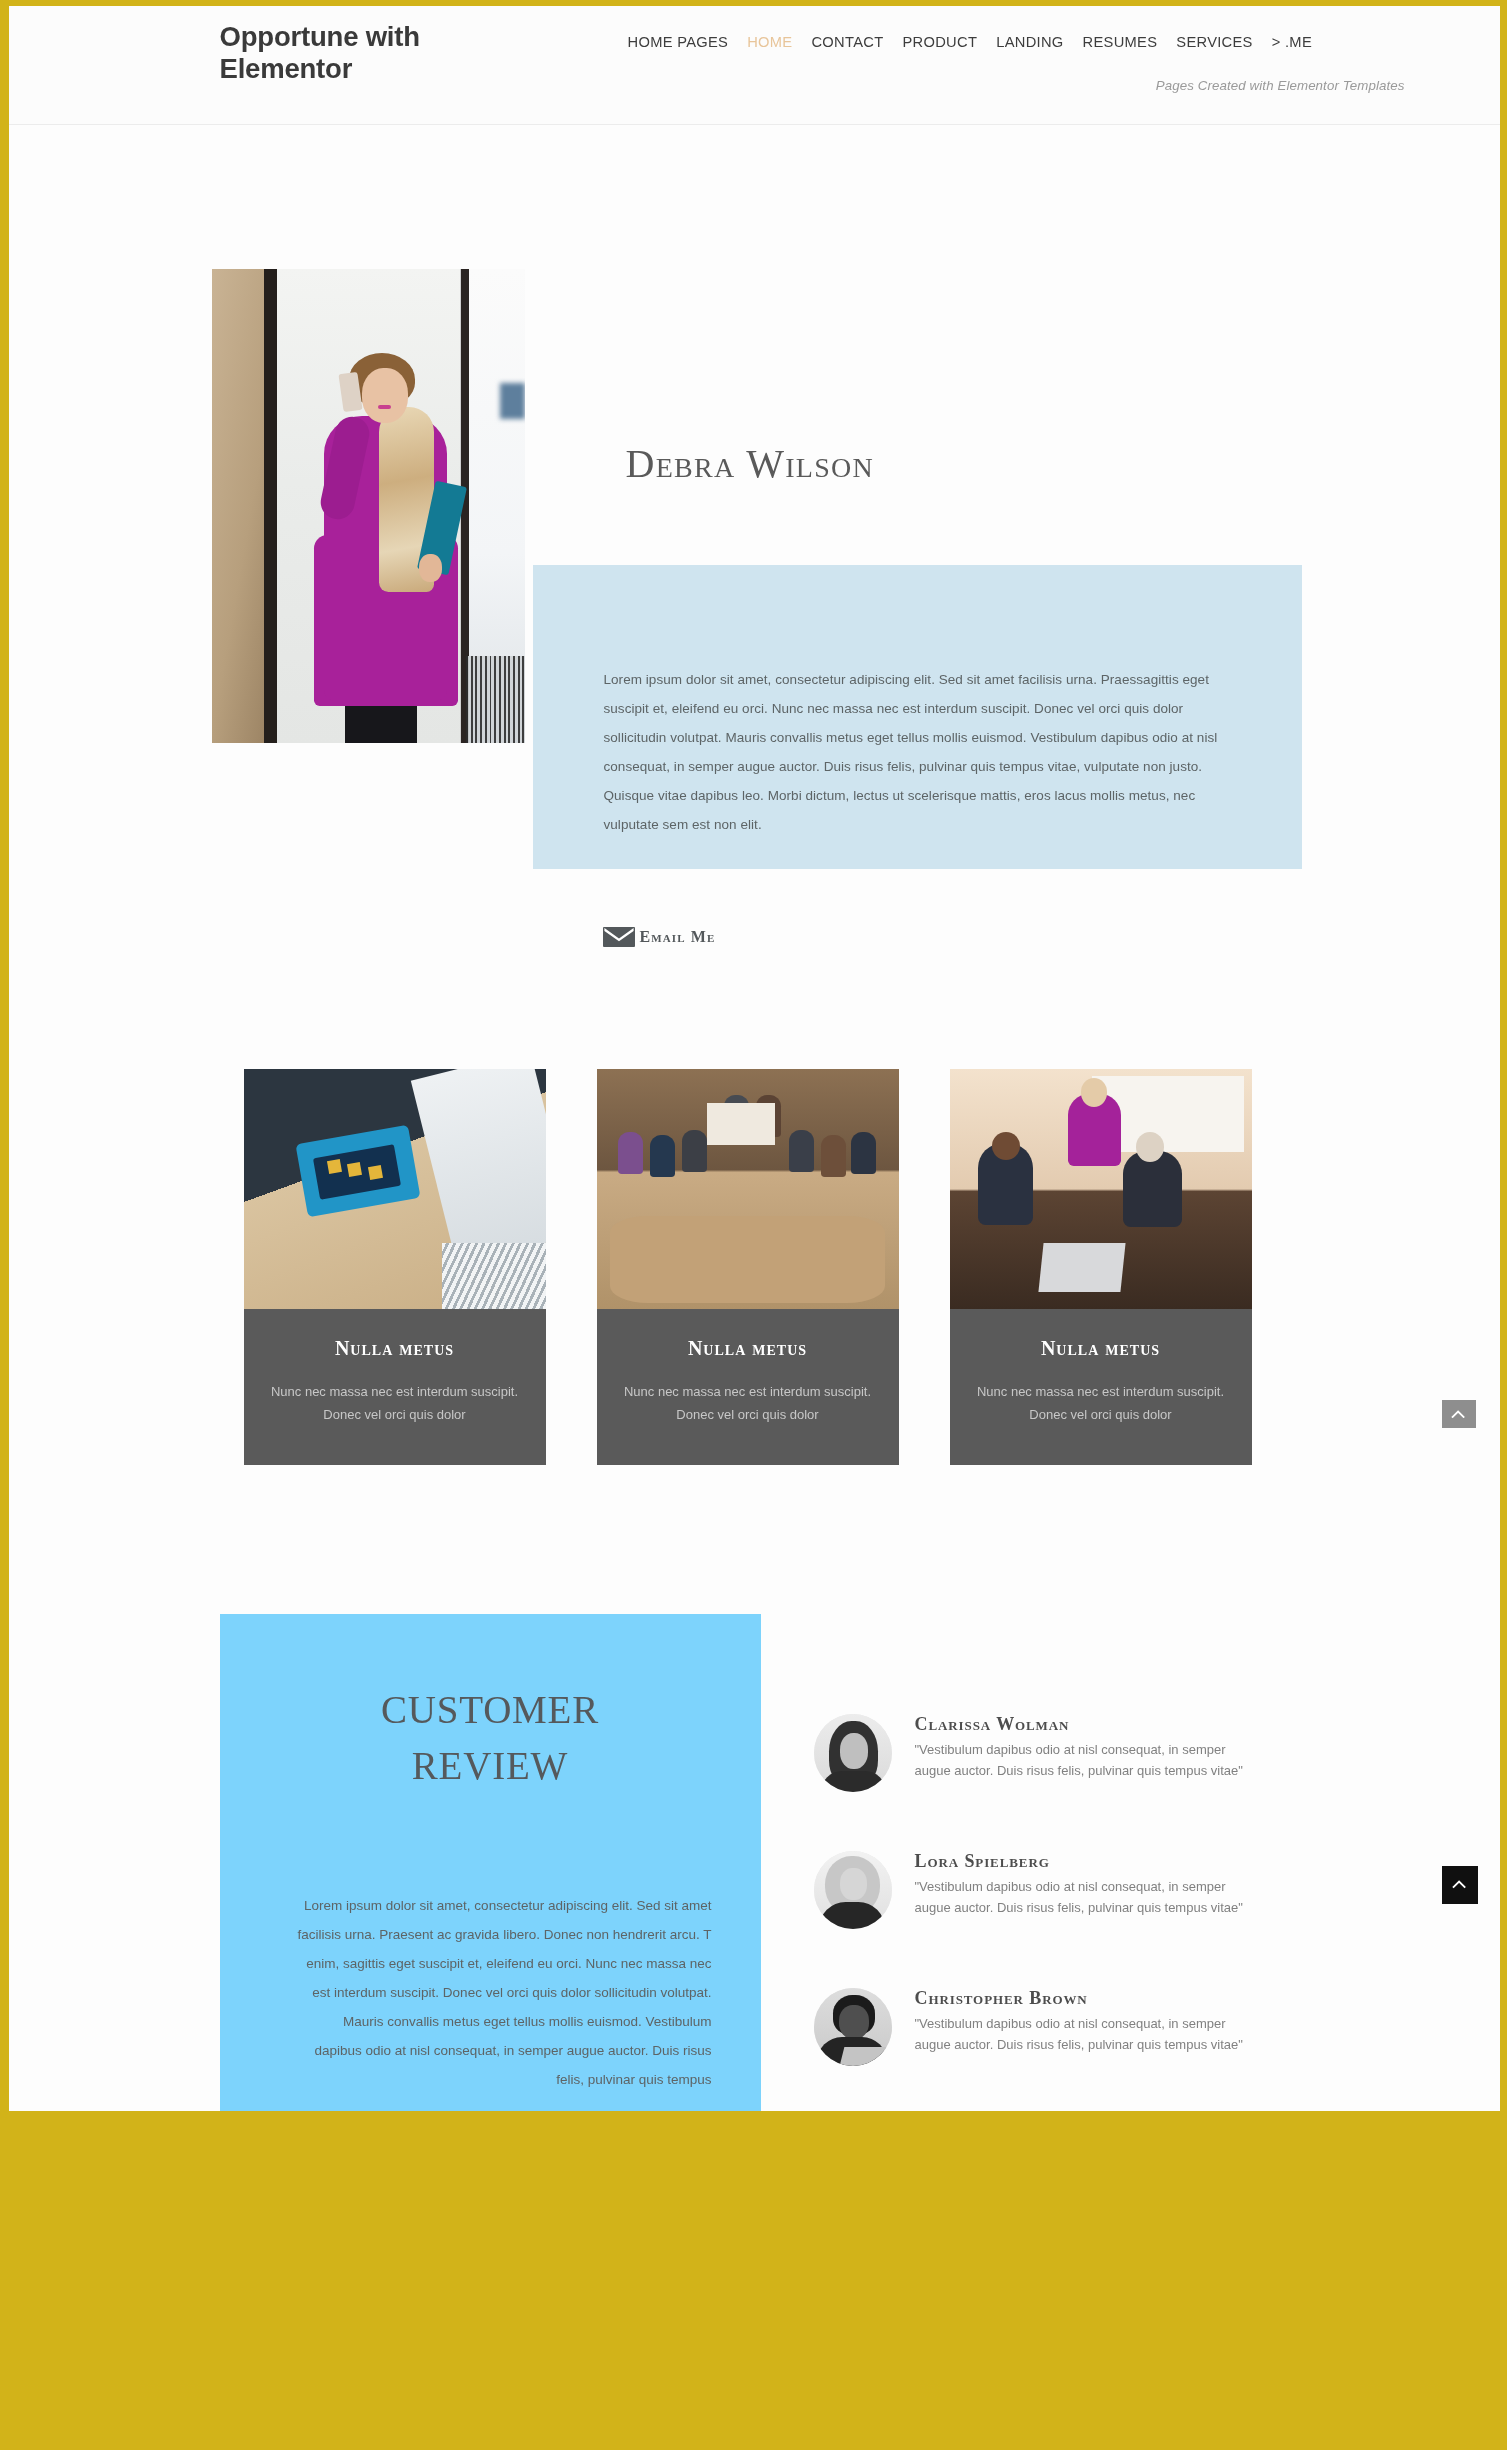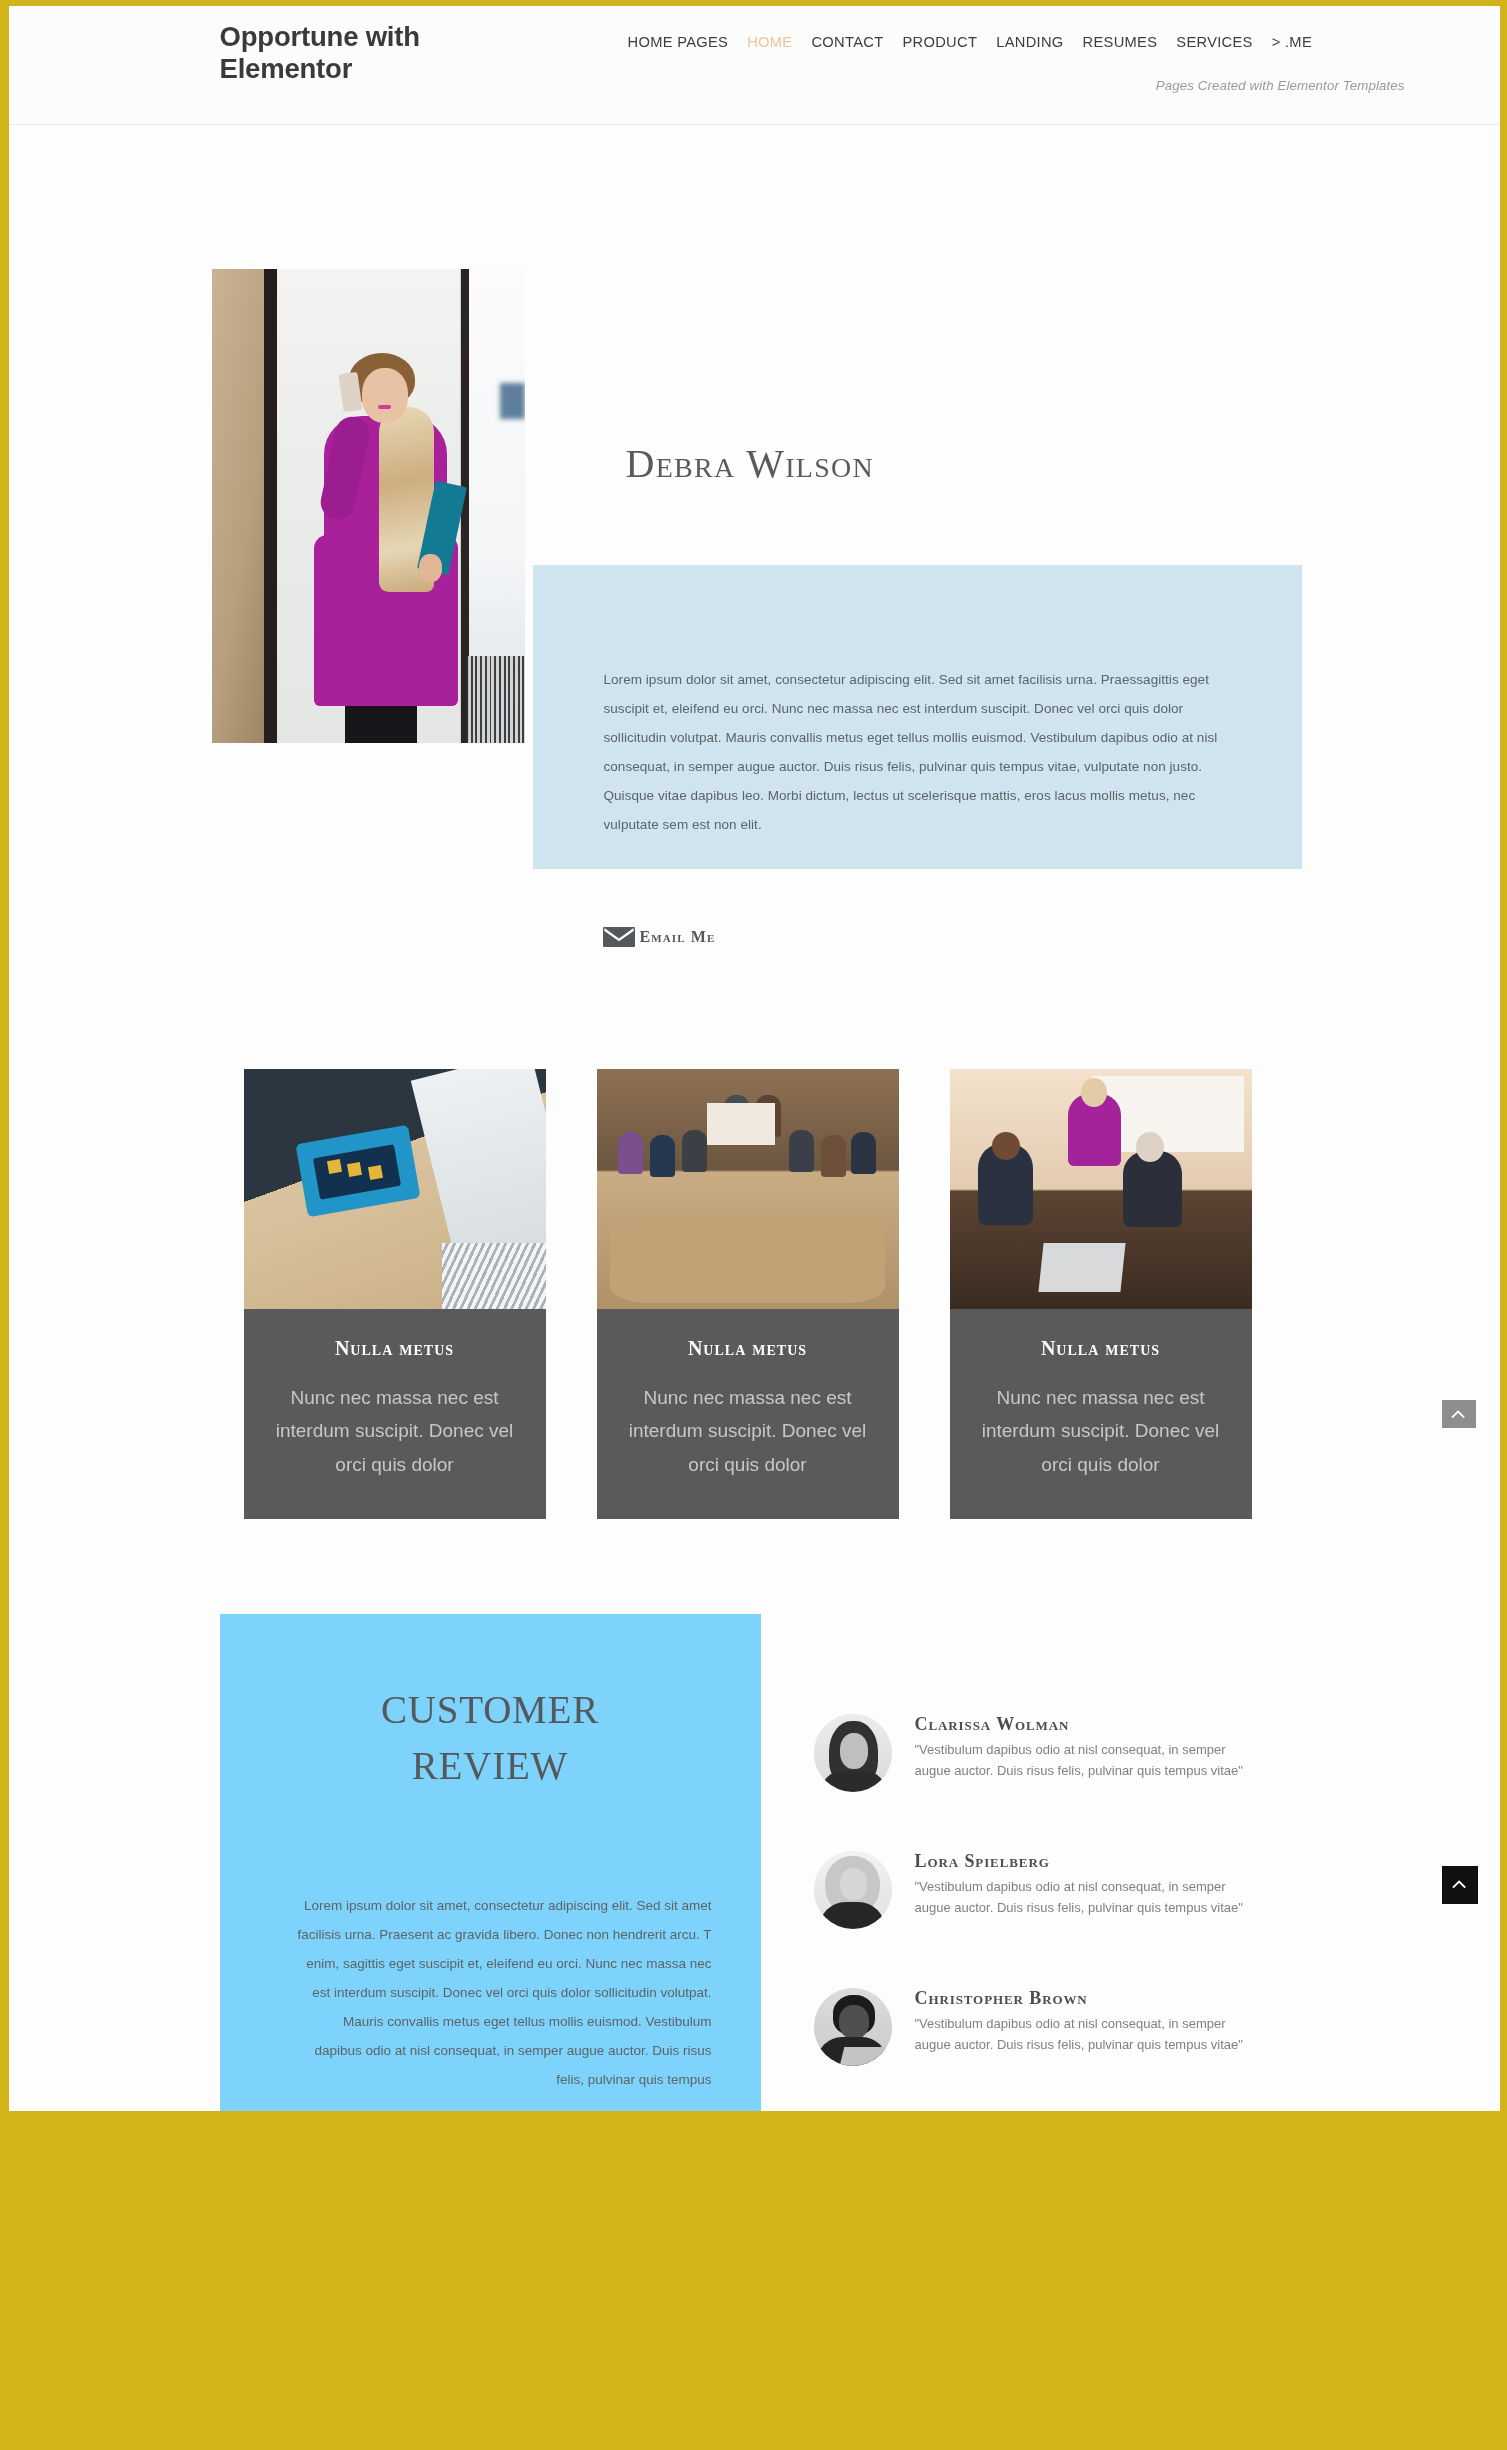--- a/index.html
+++ b/index.html
@@ -237,21 +237,21 @@
   .card-title {
     font-family: "Liberation Serif", serif;
     font-size: 20px;
     font-variant: small-caps;
     letter-spacing: 1px;
     color: #ffffff;
     font-weight: 700;
     margin-bottom: 21px;
   }
   .card-text {
-    font-size: 19px;
+    font-size: 13px;
     line-height: 1.75;
     color: #c7c7c7;
   }
 
   
   .a1 { position:absolute; inset:0; background: linear-gradient(160deg,#2c3640 0%,#2c3640 38%,#d9c39f 38%,#c9ae85 100%); }
   .a1 .tab { position:absolute; left:57px; top:65px; width:114px; height:74px; background:#2195c7; border-radius:5.7px; transform: rotate(-10deg); }
   .a1 .tab-in { position:absolute; left:72px; top:82px; width:82px; height:42px; background:#12304f; border-radius:2.8px; transform: rotate(-10deg); }
   .a1 .g1 { position:absolute; left:84px; top:91px; width:13.3px; height:13.3px; background:#e4b63a; transform: rotate(-10deg); }
   .a1 .g2 { position:absolute; left:104px; top:94px; width:13.3px; height:13.3px; background:#e4b63a; transform: rotate(-10deg); }

